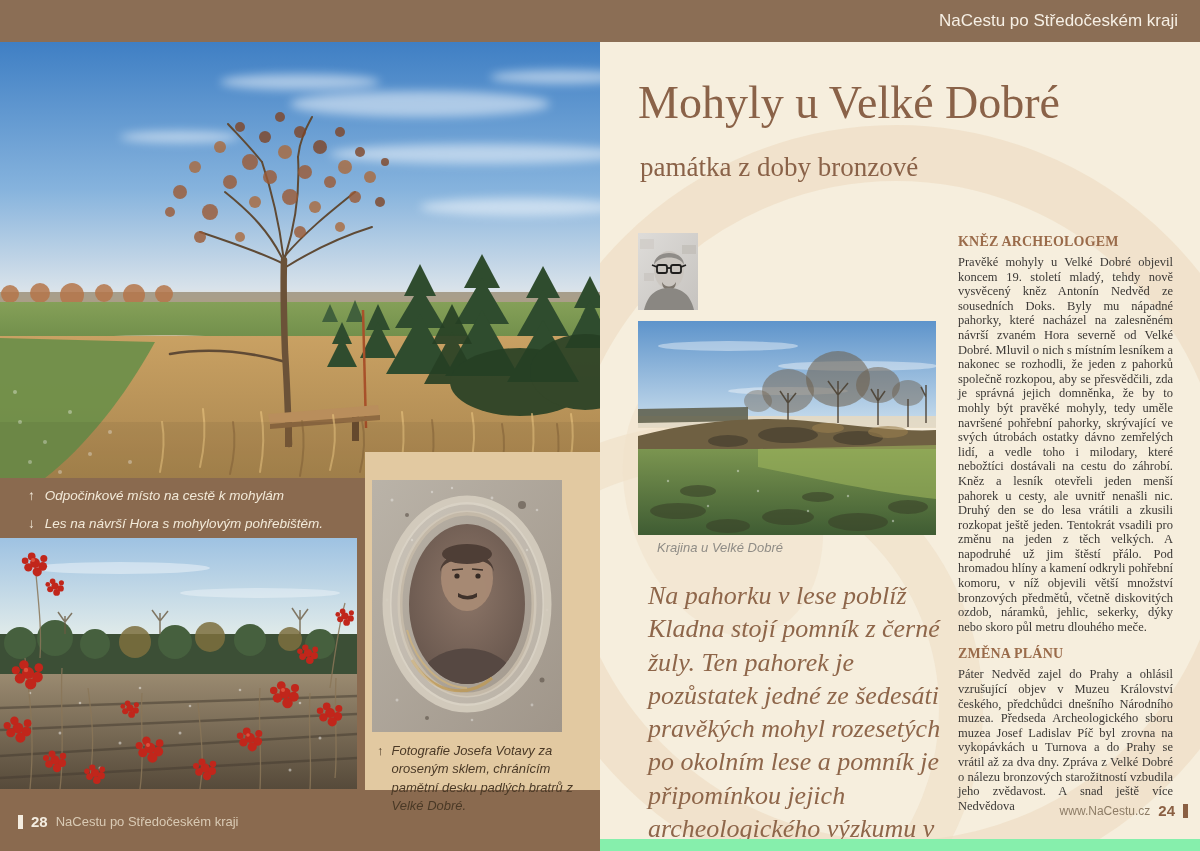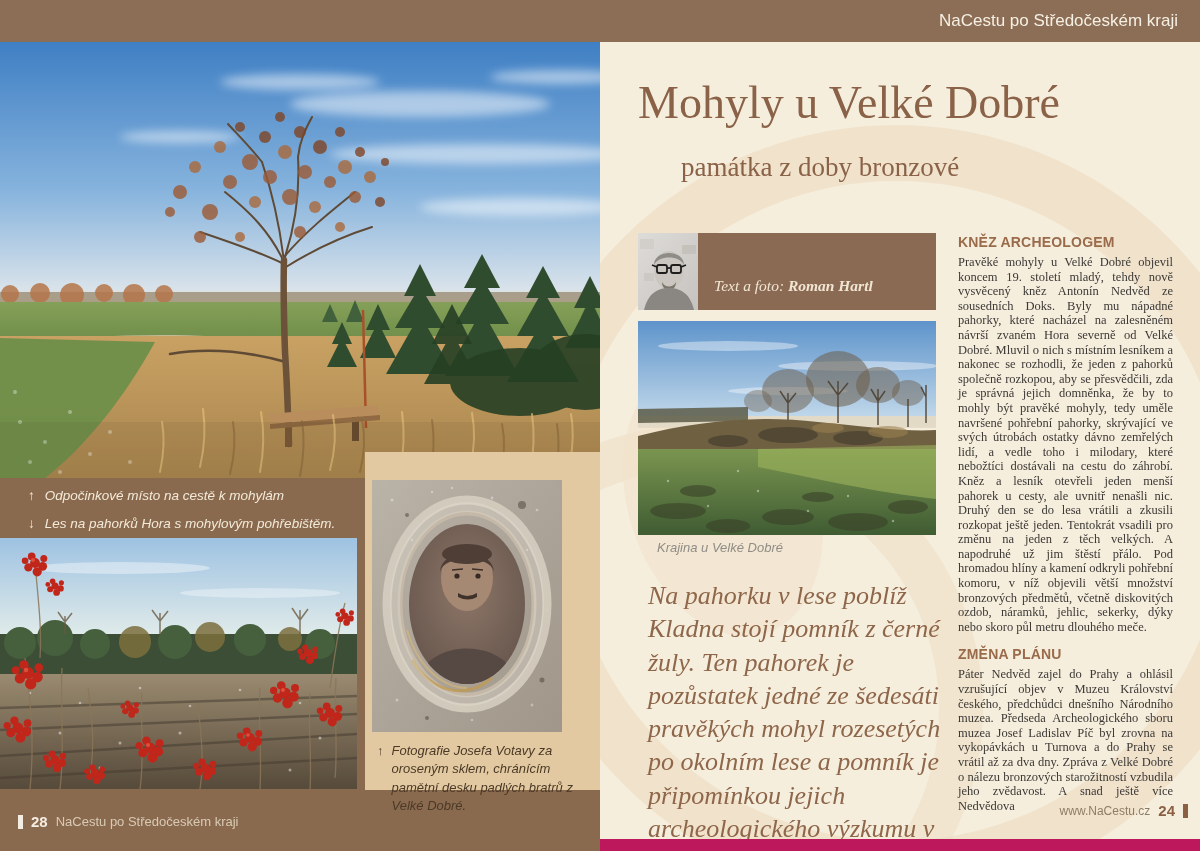--- a/index.html
+++ b/index.html
@@ -1,17 +1,17 @@
 <!DOCTYPE html>
 <html><head>
 <meta charset="utf-8">
 <style>
   html,body { margin:0; padding:0; background:#ffffff; }
   .spread { position:relative; width:1200px; height:851px; overflow:hidden;
-            background:#be185d; font-family:"Liberation Serif", serif; }
+            background:#86efac; font-family:"Liberation Serif", serif; }
   .abs { position:absolute; }
 
   
   .topbar { position:absolute; left:0; top:0; width:1200px; height:42px;
             background:#8b6e55; display:flex; align-items:center; justify-content:flex-end;
             box-sizing:border-box; padding-right:22px; z-index:30; }
   .topbar span { color:#f6efe4; font-family:"Liberation Sans", sans-serif; font-size:17px; }
 
   
   .left-page { position:absolute; left:0; top:42px; width:600px; height:809px;
@@ -35,38 +35,38 @@
   
   .right-page { position:absolute; left:600px; top:30px; width:600px; height:809px;
                 background:#f6eedd; overflow:hidden; }
   .ring { position:absolute; border-radius:50%; pointer-events:none; }
   .ring1 { left:-90px; top:95px; width:660px; height:660px; border:56px solid #ecd9bd; opacity:.55; }
   .ring2 { left:-185px; top:395px; width:480px; height:480px; border:44px solid #eedcc2; opacity:.5; }
   .blob1 { position:absolute; left:28px; top:330px; width:190px; height:280px; background:#f0e2cb;
            border-radius:50%; transform:rotate(-18deg); opacity:.55; }
 
   .title { left:38px; top:48px; font-size:46px; line-height:1.1; color:#8a6248; }
-  .subtitle { left:40px; top:122px; font-size:27px; color:#8a6248;margin-left:41px; }
+  .subtitle { left:40px; top:122px; font-size:27px; color:#8a6248; }
 
   .portrait { left:38px; top:203px; width:60px; height:77px; }
   .credit-bar { left:98px; top:203px; width:238px; height:77px; background:#8a6a52;
                 display:flex; align-items:flex-end; box-sizing:border-box;
                 padding:0 0 15px 16px; }
   .credit-text { font-style:italic; font-size:15.5px; color:#f1e6d4; }
   .credit-text b { font-weight:bold; }
 
   .photo-landscape2 { left:38px; top:291px; width:298px; height:214px; }
   .caption-gray { left:40px; top:510px; font-family:"Liberation Sans", sans-serif;
                   font-style:italic; font-size:13px; color:#8f8c86;margin-left:17px; }
 
   .lede { left:40px; top:549px; width:304px; font-style:italic; font-size:26px;
           line-height:1.28; color:#8e664a;margin-left:8px; }
 
   .article-col { left:358px; top:204px; width:231px; }
-  .article-col h3 { margin:0 0 5px 0; font-family:Liberation Sans, sans-serif;
+  .article-col h3 { margin:0 0 5px 0; font-family:Liberation Serif, serif;
                     font-weight:bold; font-size:14px; letter-spacing:.2px; color:#9a6b4a; }
   .article-col p { margin:0 16px 12px 0; font-size:12.5px; line-height:14.6px;
                    text-align:justify; color:#3b3835; }
 
   .footer-right { right:12px; top:772px; display:flex; align-items:center; gap:8px;
                   font-family:"Liberation Sans", sans-serif; }
   .footer-site { color:#8d7c66; font-size:12px; }
   .footer-num-r { color:#8a5f42; font-weight:bold; font-size:15px; }
   .footer-block-r { width:5px; height:14px; background:#8a5f42; }
 </style>
@@ -245,21 +245,21 @@
       </svg>
     </div>
 
     <div class="abs band-captions">
       <div class="band-caption">
         <span>↑</span>
         <span>Odpočinkové místo na cestě k mohylám</span>
       </div>
       <div class="band-caption">
         <span>↓</span>
-        <span>Les na pahorků Hora s mohylovým pohřebištěm.</span>
+        <span>Les na návrší Hora s mohylovým pohřebištěm.</span>
       </div>
     </div>
 
     <div class="abs photo-berries">
       <svg width="357" height="251" viewBox="0 0 357 251">
         <defs>
           <linearGradient id="g-sky2" x1="0" y1="0" x2="0" y2="1">
             <stop offset="0" stop-color="#9ec2e2"></stop>
               <stop offset="1" stop-color="#e2ecea"></stop>
           </linearGradient>
@@ -456,23 +456,20 @@
             <rect x="33" y="32" width="10" height="8" rx="2"></rect>
           <path d="M29,35 L33,35"></path>
             <path d="M19,34 L14,32"></path>
             <path d="M43,34 L48,32"></path>
         </g>
         <path d="M24,49 C27,55 35,55 38,49 C38,60 24,60 24,49 Z" fill="#7d766d"></path>
         <path d="M6,77 C10,60 20,55 31,55 C42,55 52,60 56,77 Z" fill="#8a8782"></path>
       </svg>
     </div>
 
-    <div class="abs credit-bar">
-      <span class="credit-text"><span>Text a foto: </span><b>Roman Hartl</b></span>
-    </div>
 
     <div class="abs photo-landscape2">
       <svg width="298" height="214" viewBox="0 0 298 214">
         <defs>
           <linearGradient id="g-sky3" x1="0" y1="0" x2="0" y2="1">
             <stop offset="0" stop-color="#5e94cb"></stop>
               <stop offset="1" stop-color="#cadeed"></stop>
           </linearGradient>
           <linearGradient id="g-field3" x1="0" y1="0" x2="0" y2="1">
             <stop offset="0" stop-color="#7b9550"></stop>

